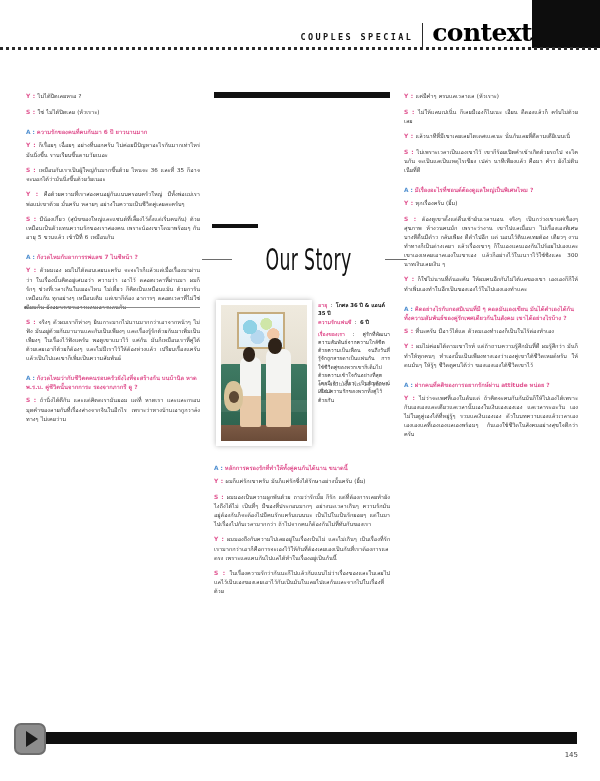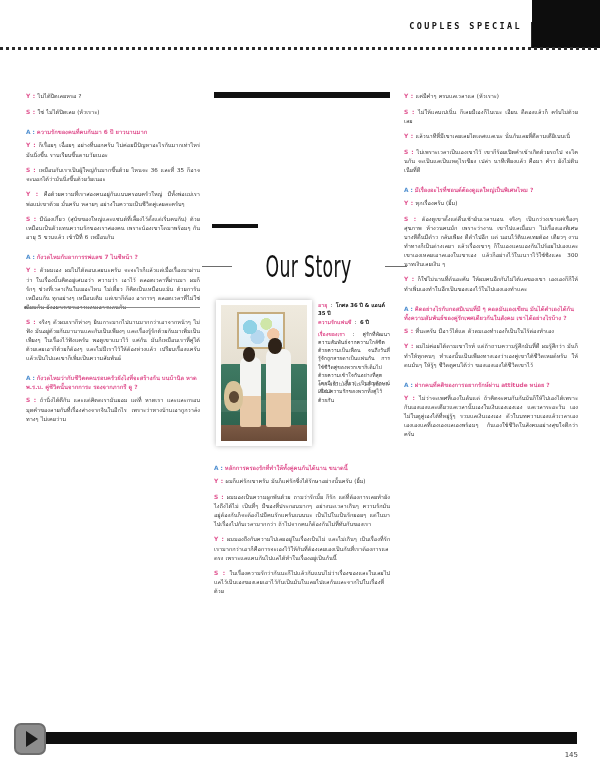--- a/index.html
+++ b/index.html
@@ -139,21 +139,20 @@
   }
 
   .title-wrap {
     position: absolute;
     left: -12px;
     top: 152px;
     width: 205px;
     display: flex;
     align-items: center;
     gap: 7px;
-    margin-top: 7px;
   }
   .title-rule {
     flex: 1;
     height: 1px;
     background: #6d6d6d;
   }
   .title-rule.left { max-width: 42px; }
   .title-rule.right { max-width: 22px; }
   .ourstory {
     font-family: "DejaVu Sans Condensed", "Liberation Sans Narrow", "Liberation Sans", sans-serif;
@@ -376,20 +375,21 @@
 </head>
 <body>
 
 <div class="page">
 
   <div class="masthead">
     <div class="mast-black"></div>
     <div class="mast-inner">
       <span class="mast-kicker">COUPLES SPECIAL</span>
       <span class="mast-divider"></span>
+      <span class="mast-logo">context</span>
     </div>
     <div class="dotline"></div>
   </div>
 
   <div class="cols">
 
     <div class="col" id="col-left">
         <p class="tx"><span class="spk">Y : </span><span>ไม่ได้ปิดเลยหรอ ?</span></p>
         <p class="tx"><span class="spk">S : </span><span>ใช่ ไม่ได้ปิดเลย (หัวเราะ)</span></p>
         <p class="q q-sp"><span class="qmark">A : </span><span>ความรักของคนที่คบกันมา 6 ปี ยาวนานมาก</span></p>

